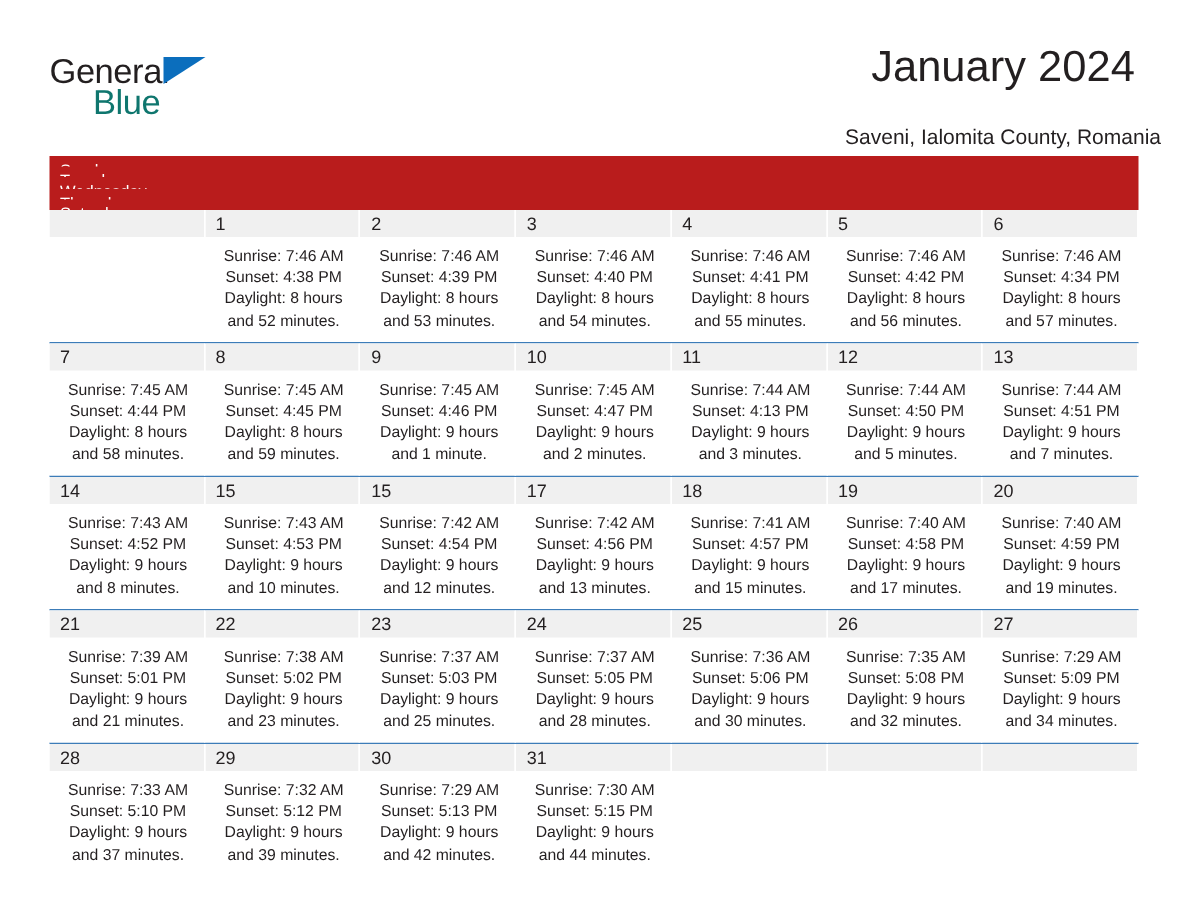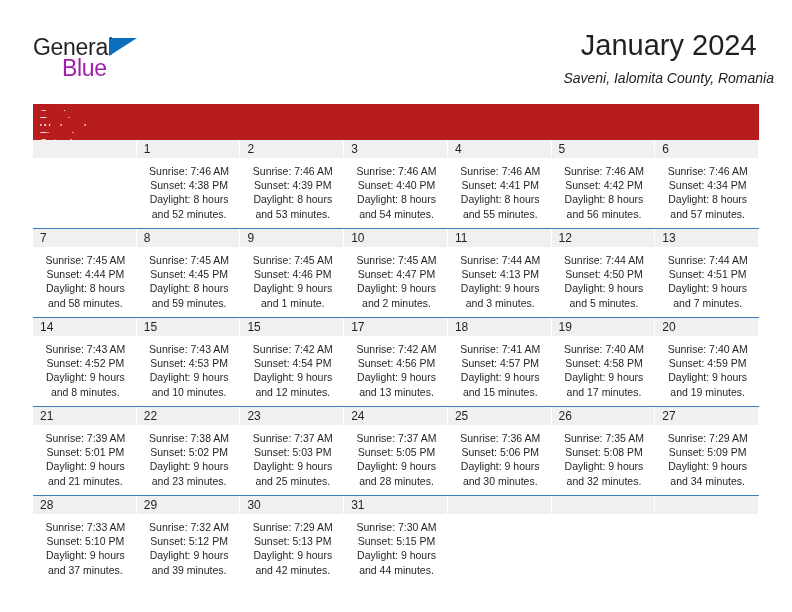--- a/index.html
+++ b/index.html
@@ -53,43 +53,42 @@
     height: 0;
     border-left: 28px solid #0b6ebd;
     border-bottom: 18px solid transparent;
   }
   .logo-blue {
     position: absolute;
     left: 29px;
     top: 21px;
     font-size: 23px;
     letter-spacing: -0.3px;
-    color: #a21caf;
+    color: #0f766e;
     font-family: "Liberation Sans", sans-serif;
   }
   .title-block {
     position: absolute;
     right: 18px;
     top: 28px;
     text-align: center;
   }
   .cal-title {
     font-size: 29px;
     color: #231f20;
     line-height: 34px;
     font-weight: normal;
     margin: 0;
   }
   .cal-subtitle {
     font-size: 14px;
     color: #231f20;
     line-height: 20px;
-    margin: 6px 0 0 0;
+    margin: 19px 0 0 0;
     font-weight: normal;
-    font-style: italic;
   }
 
   
   .calendar {
     position: absolute;
     left: 33px;
     top: 104px;
     width: 726px;
   }
   .weekdays {

